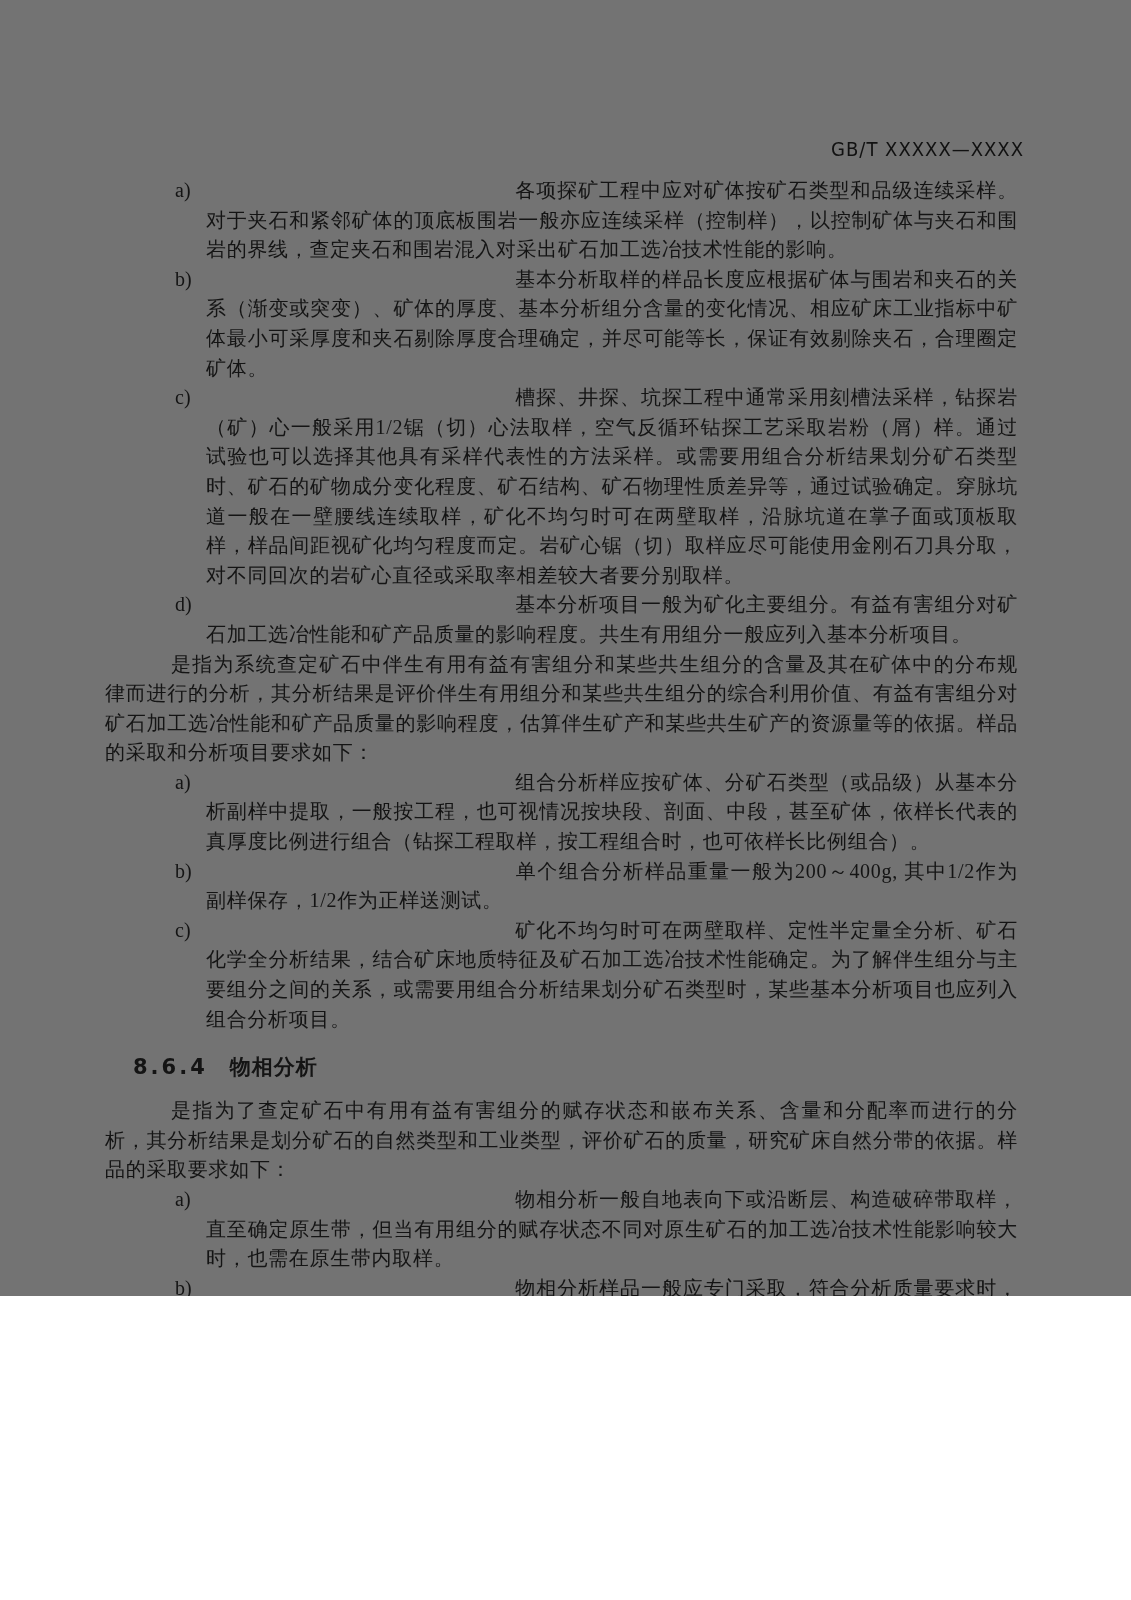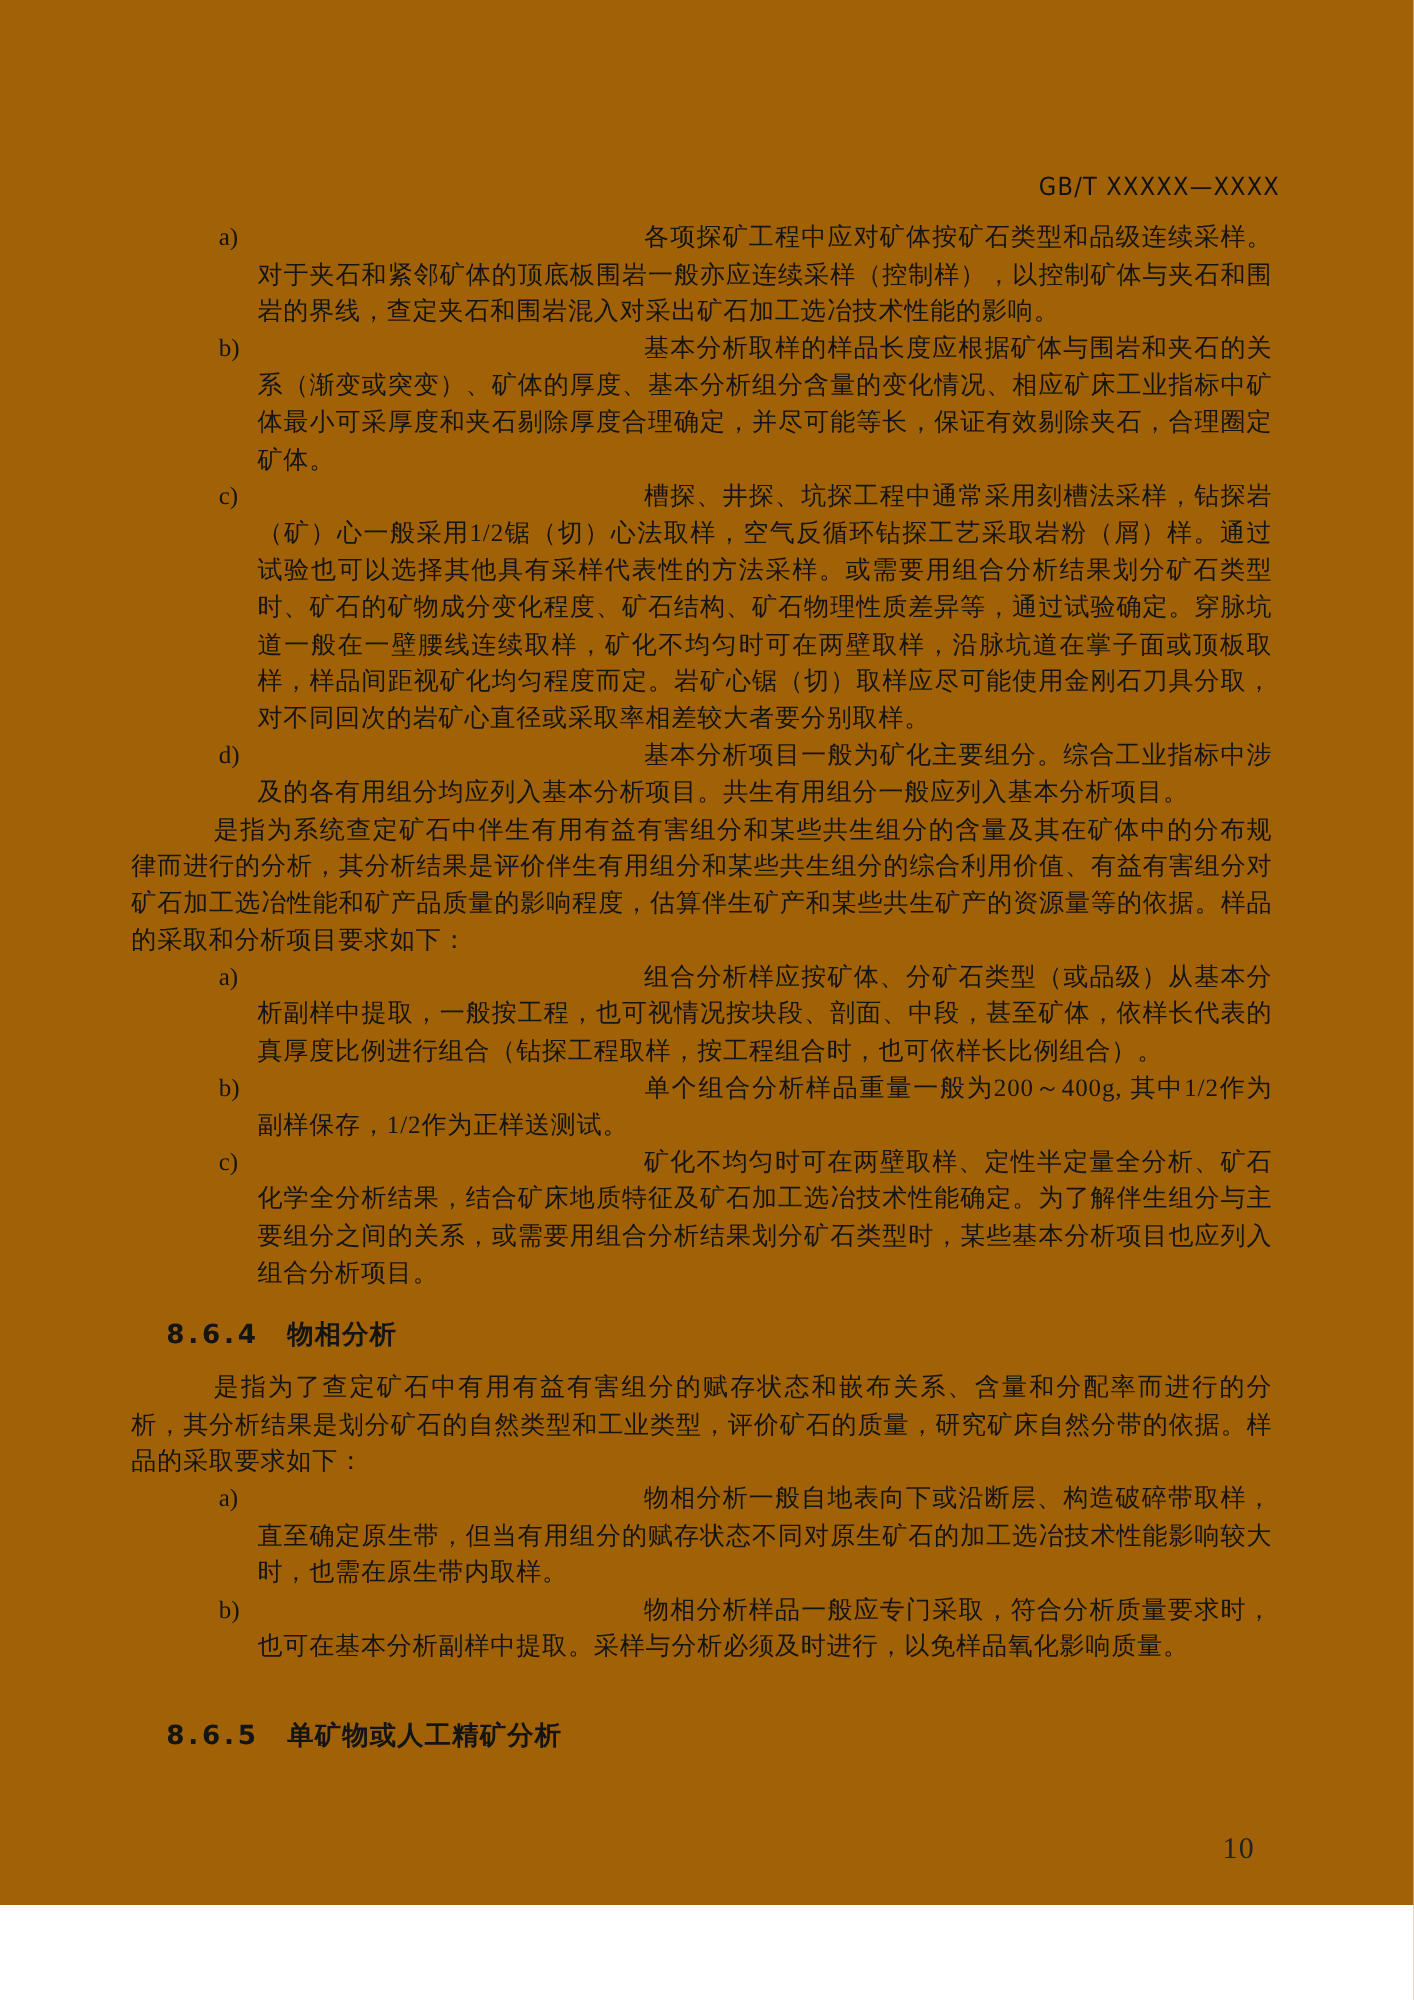--- a/index.html
+++ b/index.html
@@ -1,19 +1,19 @@
 <!DOCTYPE html>
 <html><head>
 <meta charset="utf-8">
 <style>
   html,body{margin:0;padding:0;background:#ffffff;}
   .page{
     position:relative;
-    width:1131px;height:1524px;
-    background:#a16207;
+    width:1131px;height:1296px;
+    background:#737373;
     color:#141414;
     font-family:"Liberation Serif","DejaVu Serif",serif;
     overflow:hidden;
   }
   .doc-header{
     position:absolute;top:137px;right:107px;
     font-family:"DejaVu Sans","Liberation Sans",sans-serif;
     font-size:20px;letter-spacing:1px;color:#111;
     font-stretch:condensed;
   }
@@ -62,21 +62,21 @@
       <div class="li">
         <span class="li-label">a)</span><span class="li-gap"></span><span>各项探矿工程中应对矿体按矿石类型和品级连续采样。对于夹石和紧邻矿体的顶底板围岩一般亦应连续采样（控制样），以控制矿体与夹石和围岩的界线，查定夹石和围岩混入对采出矿石加工选冶技术性能的影响。</span>
       </div>
       <div class="li">
         <span class="li-label">b)</span><span class="li-gap"></span><span>基本分析取样的样品长度应根据矿体与围岩和夹石的关系（渐变或突变）、矿体的厚度、基本分析组分含量的变化情况、相应矿床工业指标中矿体最小可采厚度和夹石剔除厚度合理确定，并尽可能等长，保证有效剔除夹石，合理圈定矿体。</span>
       </div>
       <div class="li">
         <span class="li-label">c)</span><span class="li-gap"></span><span>槽探、井探、坑探工程中通常采用刻槽法采样，钻探岩（矿）心一般采用1/2锯（切）心法取样，空气反循环钻探工艺采取岩粉（屑）样。通过试验也可以选择其他具有采样代表性的方法采样。或需要用组合分析结果划分矿石类型时、矿石的矿物成分变化程度、矿石结构、矿石物理性质差异等，通过试验确定。穿脉坑道一般在一壁腰线连续取样，矿化不均匀时可在两壁取样，沿脉坑道在掌子面或顶板取样，样品间距视矿化均匀程度而定。岩矿心锯（切）取样应尽可能使用金刚石刀具分取，对不同回次的岩矿心直径或采取率相差较大者要分别取样。</span>
       </div>
       <div class="li">
-        <span class="li-label">d)</span><span class="li-gap"></span><span>基本分析项目一般为矿化主要组分。综合工业指标中涉及的各有用组分均应列入基本分析项目。共生有用组分一般应列入基本分析项目。</span>
+        <span class="li-label">d)</span><span class="li-gap"></span><span>基本分析项目一般为矿化主要组分。有益有害组分对矿石加工选冶性能和矿产品质量的影响程度。共生有用组分一般应列入基本分析项目。</span>
       </div>
     </div>
 
 
     <p class="para">是指为系统查定矿石中伴生有用有益有害组分和某些共生组分的含量及其在矿体中的分布规律而进行的分析，其分析结果是评价伴生有用组分和某些共生组分的综合利用价值、有益有害组分对矿石加工选冶性能和矿产品质量的影响程度，估算伴生矿产和某些共生矿产的资源量等的依据。样品的采取和分析项目要求如下：</p>
 
     <div class="list">
       <div class="li">
         <span class="li-label">a)</span><span class="li-gap"></span><span>组合分析样应按矿体、分矿石类型（或品级）从基本分析副样中提取，一般按工程，也可视情况按块段、剖面、中段，甚至矿体，依样长代表的真厚度比例进行组合（钻探工程取样，按工程组合时，也可依样长比例组合）。</span>
       </div>

